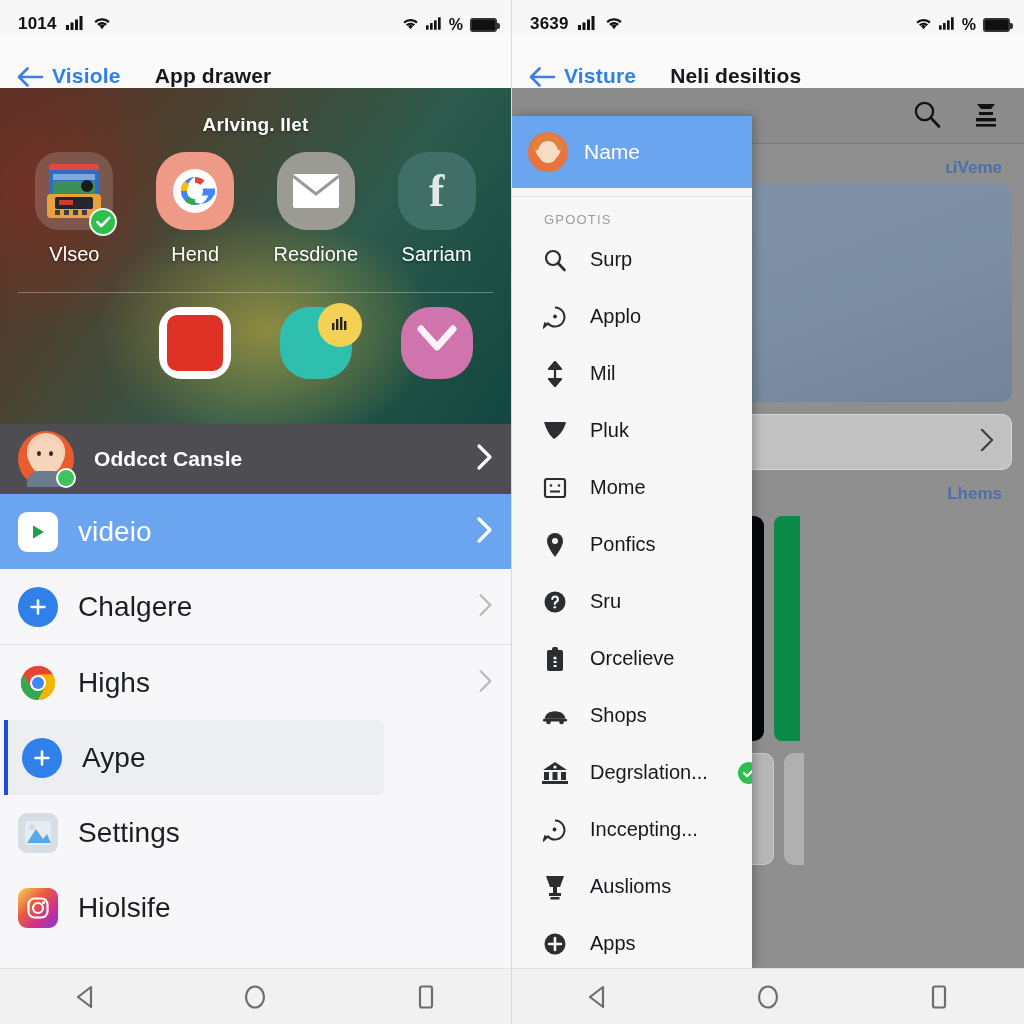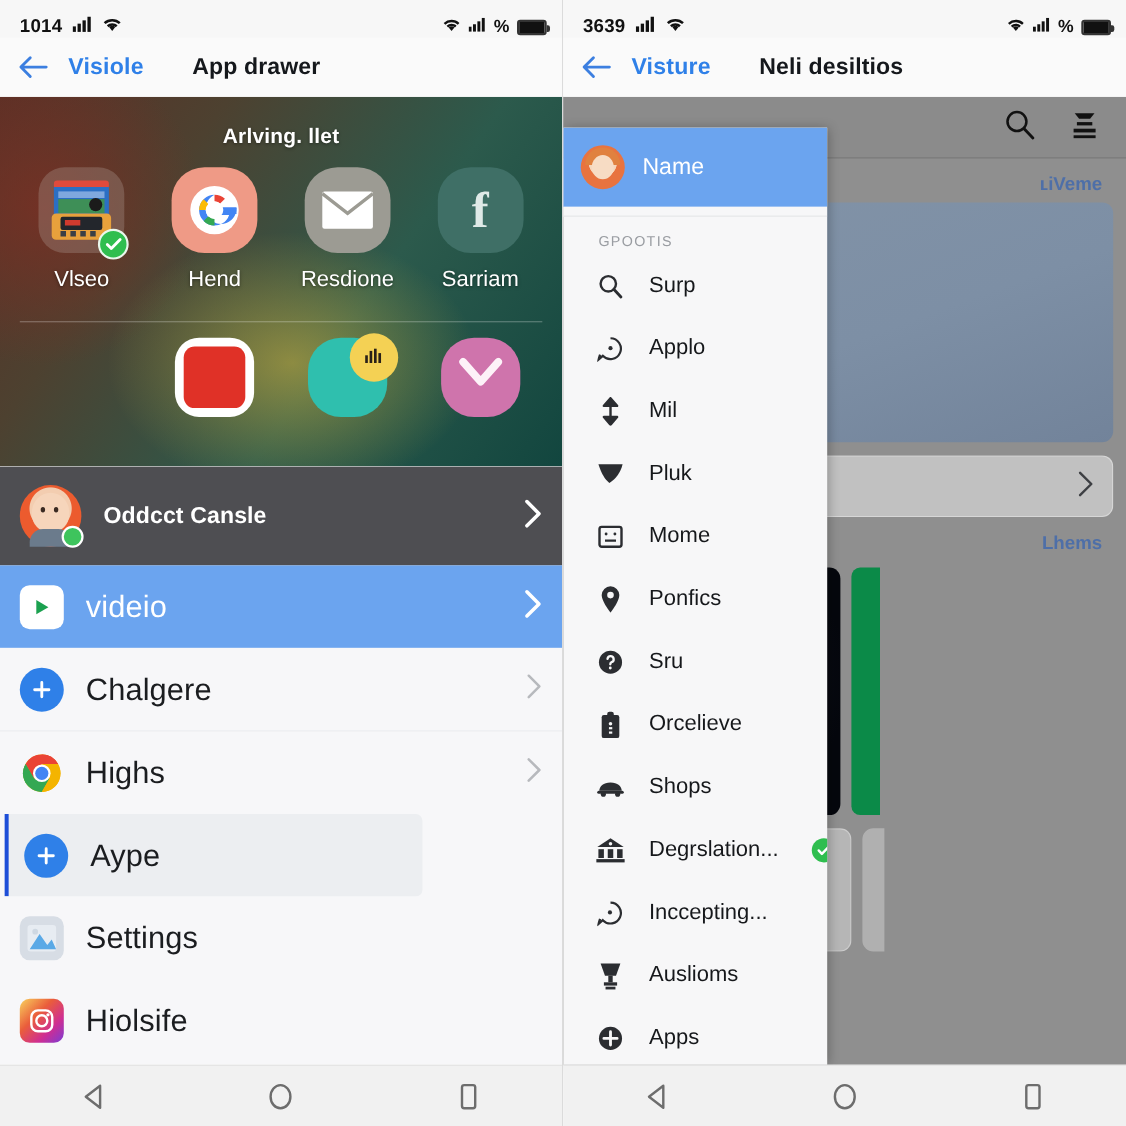--- a/index.html
+++ b/index.html
@@ -32,21 +32,21 @@
   .batt::after {
     content:''; position:absolute; right:-5px; top:3px; width:3px; height:6px;
     background:#333; border-radius:0 2px 2px 0;
   }
   .wifi-ic { display:inline-block; }
   .sig-ic { display:inline-block; }
 
   
   .appbar {
     height: 54px; width: 100%;
-    display: flex; align-items: center; gap: 18px;
+    display: flex; align-items: flex-end; gap: 8px;
     padding: 0 16px; background: #fafafa;
     position: relative; z-index: 40;
   }
   .back-arrow { color: #3c7fe0; display: flex; align-items: center; cursor: pointer; }
   .appbar-up { font-size: 21px; font-weight: 700; color: #2f80e8; letter-spacing: .2px; }
   .appbar-title { font-size: 21px; font-weight: 700; color: #15181c; margin-left: 26px; letter-spacing: .1px; }
 
   
   .home-wall {
     position: relative; height: 336px; width: 100%; overflow: hidden;
@@ -84,21 +84,21 @@
   .list-overlay {
     position: absolute; left: 0; right: 0; top: 424px; bottom: 56px;
     background: #f7f7f9; overflow: hidden;
   }
   .row {
     display: flex; align-items: center; height: 75px;
     padding: 0 18px; gap: 20px; position: relative; background: #f7f7f9;
   }
   .row .chev { margin-left: auto; color:#b7b9bd; }
   .row-label { font-size: 28px; color: #1b1d20; letter-spacing: .1px; }
-  .row.account { background: #4e4e52; height: 90px; }
+  .row.account { background: #4e4e52; height: 70px; }
   .row.account .row-label { color:#fff; font-weight:700; font-size: 21px; }
   .row.account .chev { color:#fff; }
   .row.selected { background: #6ba4ef; }
   .row.selected .row-label { color:#ffffff; font-weight: 500; }
   .row.selected .chev { color:#ffffff; }
   .row.active-left {
     background:#eceef1; margin: 0 127px 0 4px; border-left: 4px solid #1d4ed8;
     border-radius: 0 6px 6px 0; padding-left: 14px;
   }
   .row-div { height:1px; background:#e2e3e6; margin: 0 0 0 0; }

